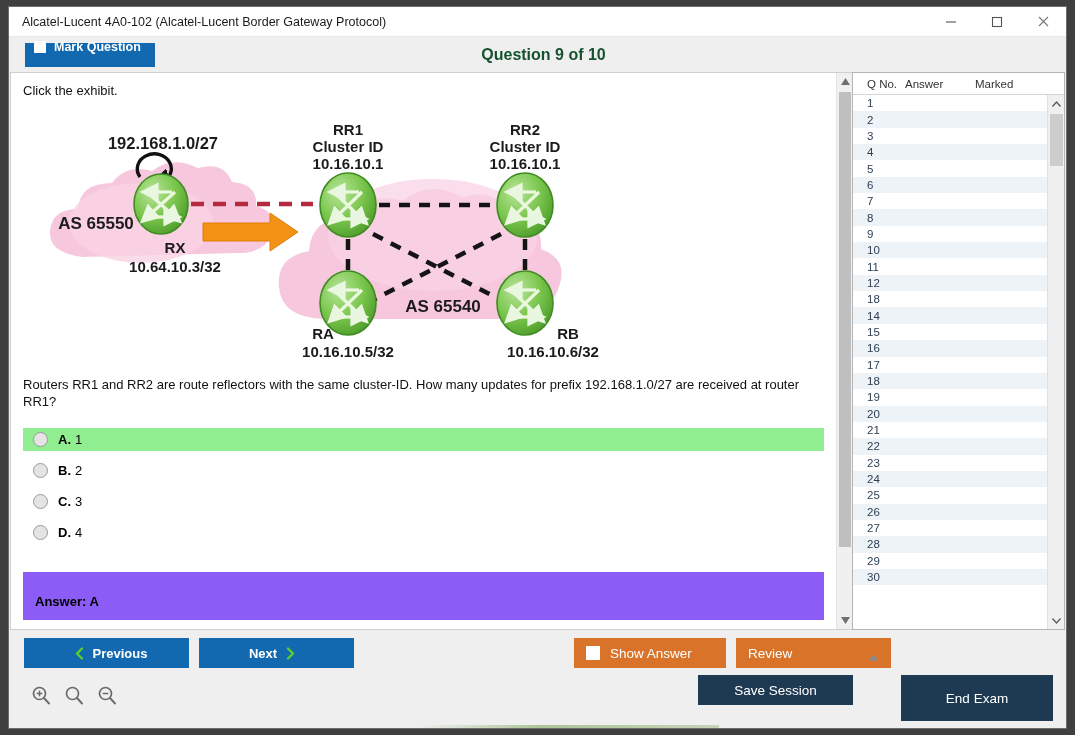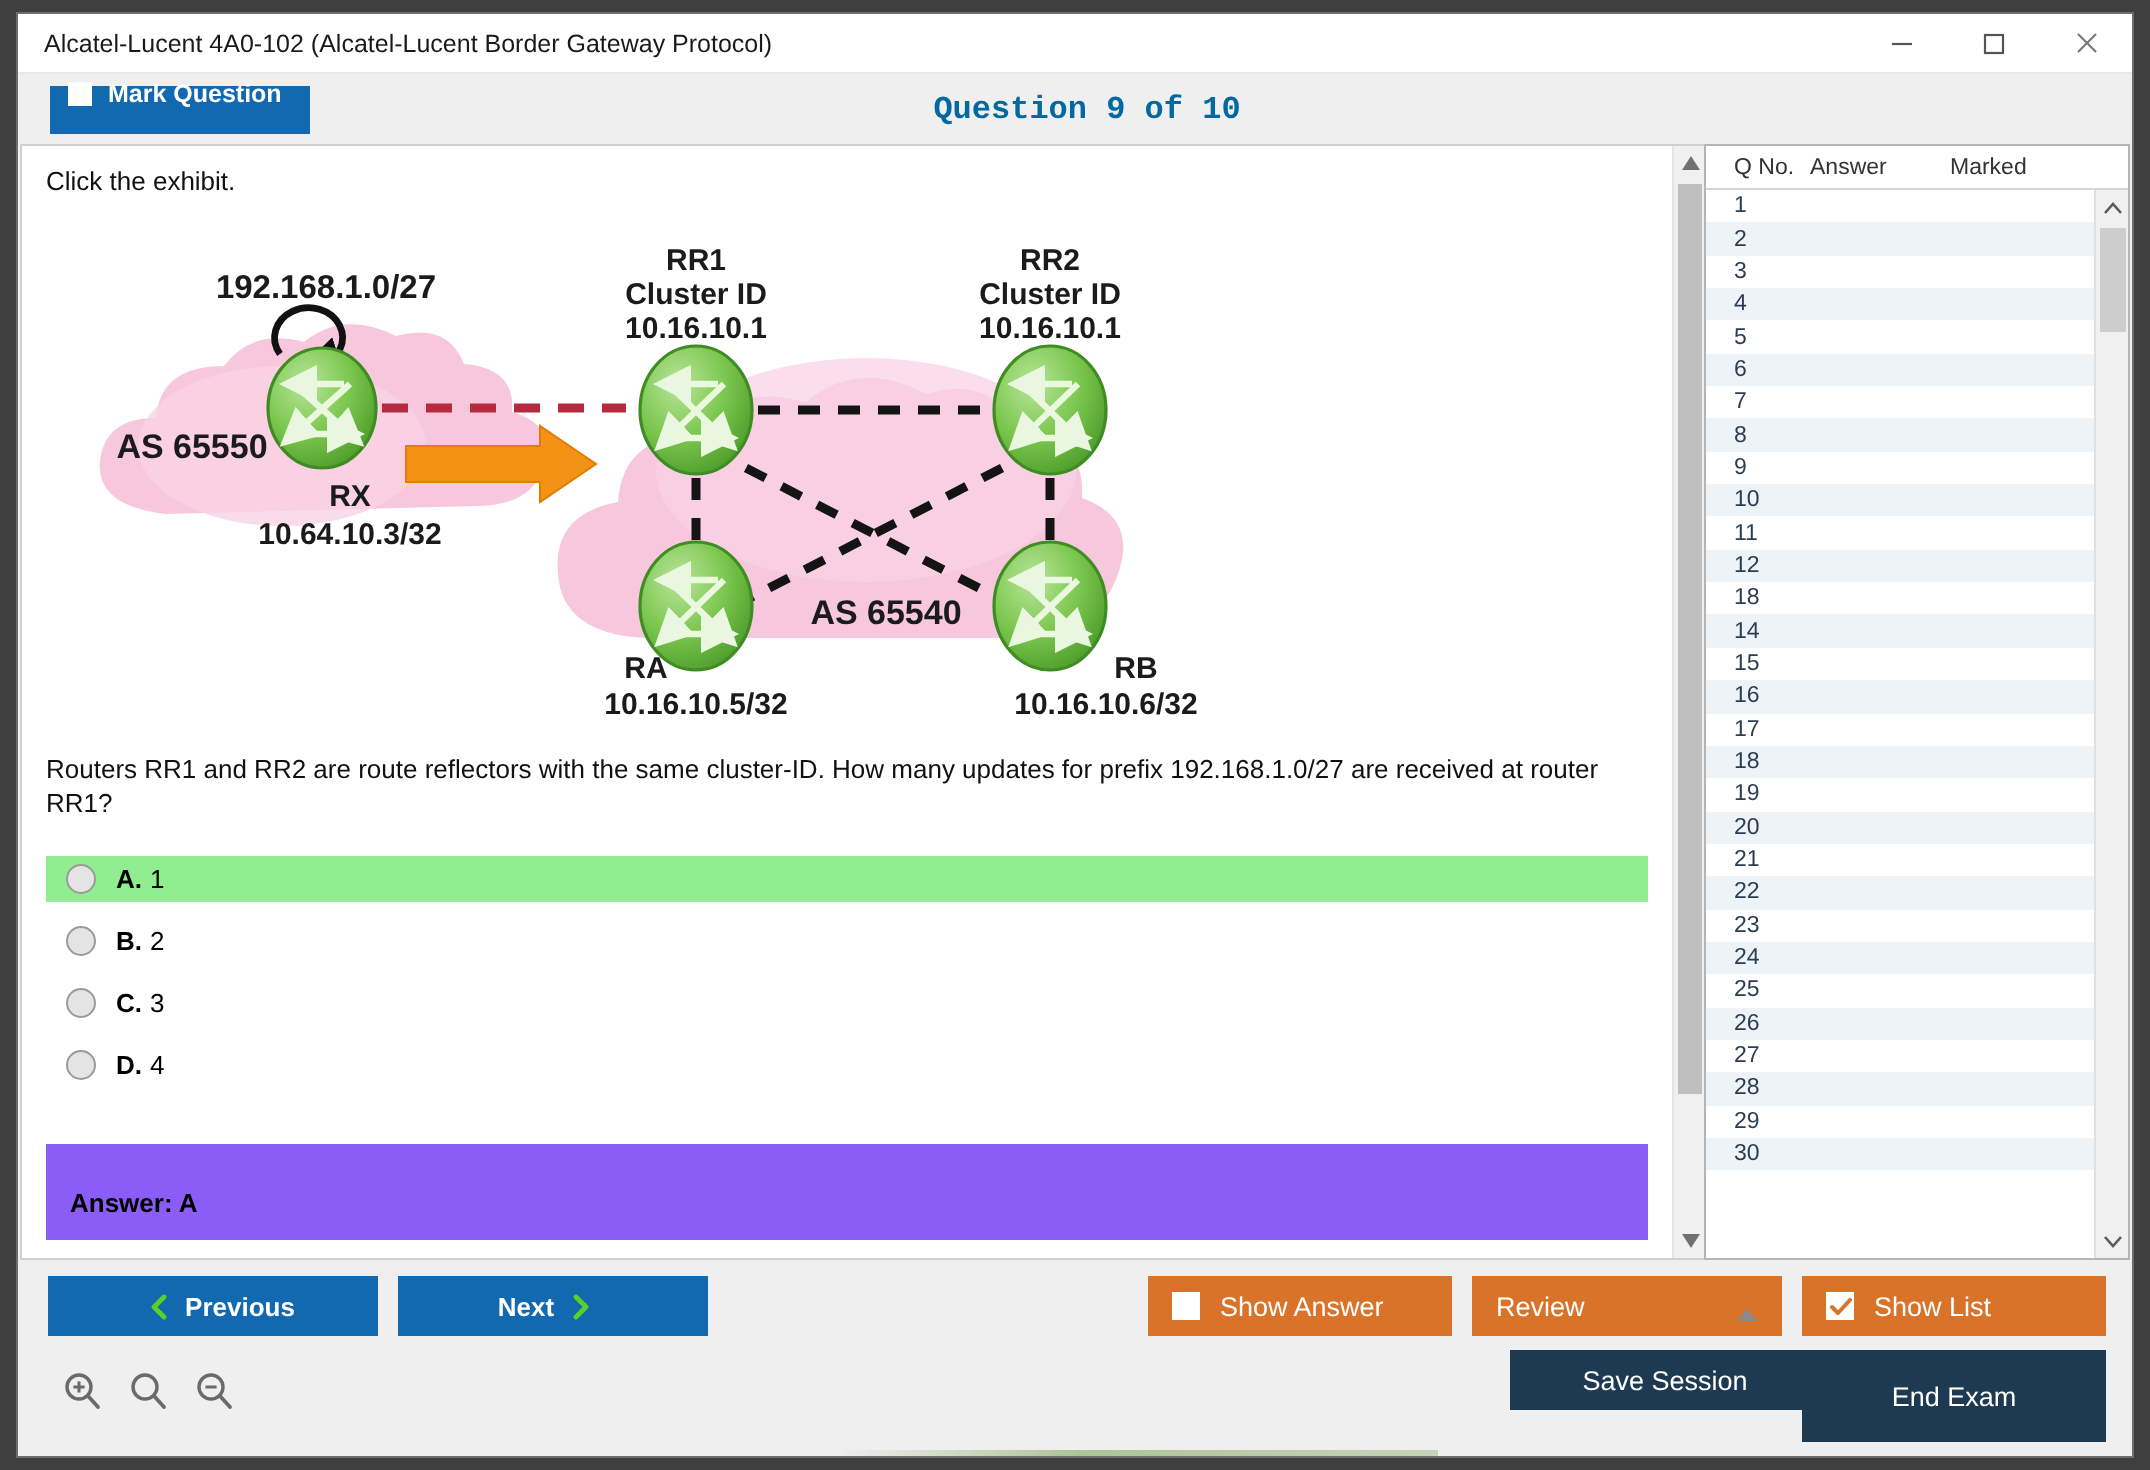--- a/index.html
+++ b/index.html
@@ -60,23 +60,22 @@
     width: 12px; height: 12px;
     background: #ffffff;
     margin-right: 8px;
     display: inline-block;
   }
   .question-counter {
     position: absolute;
     left: 12px; right: 0;
     text-align: center;
     font-size: 16px; font-weight: bold;
-    color: #0369a1;
+    color: #14532d;
     pointer-events: none;
-    font-family: Liberation Mono, monospace;
   }
 
   
   .body-split {
     flex: 1;
     display: flex;
     min-height: 0;
     background: #efefef;
     padding: 0 1px;
   }
@@ -238,21 +237,21 @@
   }
   .btn-blue  { background: #1269b0; }
   .btn-org   { background: #d9732a; font-weight: normal; font-size: 13.5px; }
   .btn-navy  { background: #1e3a52; font-weight: normal; font-size: 13.5px; }
 
   #btn-previous { left: 15px;  top: 8px;  width: 165px; height: 30px; }
   #btn-next     { left: 190px; top: 8px;  width: 155px; height: 30px; }
   #btn-showans  { left: 565px; top: 8px;  width: 152px; height: 30px; justify-content: flex-start; padding-left: 12px; }
   #btn-review   { left: 727px; top: 8px;  width: 155px; height: 30px; justify-content: flex-start; padding-left: 12px; align-items: center; }
   #btn-showlist { left: 892px; top: 8px;  width: 152px; height: 30px; justify-content: flex-start; padding-left: 12px; }
-  #btn-save     { left: 746px; top: 45px; width: 155px; height: 30px; }
+  #btn-save     { left: 689px; top: 45px; width: 155px; height: 30px; }
   #btn-endexam  { left: 892px; top: 45px; width: 152px; height: 46px; }
 
   .chev { width: 13px; height: 13px; margin: 0 7px; display: inline-block; }
   .cb-white {
     width: 14px; height: 14px; background: #fff; margin-right: 10px;
     display: inline-flex; align-items: center; justify-content: center;
     flex: 0 0 auto;
   }
   .up-caret { position: absolute; right: 12px; top: 11px; }
 
@@ -673,28 +672,20 @@
 
     <button class="btn btn-org" id="btn-review">
       <span>Review</span>
       <span class="up-caret">
         <svg width="11" height="7" viewBox="0 0 11 7">
             <path d="M5.5,0.5 L10.5,6.5 L0.5,6.5 z" fill="#8a8a8a"></path>
           </svg>
       </span>
     </button>
 
-    <button class="btn btn-org" id="btn-showlist">
-      <span class="cb-white">
-        <svg width="11" height="9" viewBox="0 0 11 9">
-            <path d="M1,4.5 L4,7.5 L10,1" fill="none" stroke="#d9732a" stroke-width="2" stroke-linecap="round" stroke-linejoin="round"></path>
-          </svg>
-      </span>
-      <span>Show List</span>
-    </button>
 
     <button class="btn btn-navy" id="btn-save">
       <span>Save Session</span>
     </button>
 
     <button class="btn btn-navy" id="btn-endexam">
       <span>End Exam</span>
     </button>
 
     <div class="zoom-tools">

